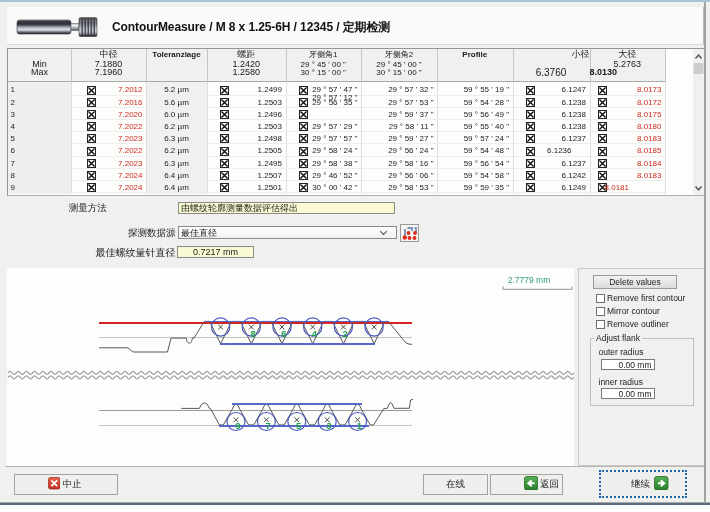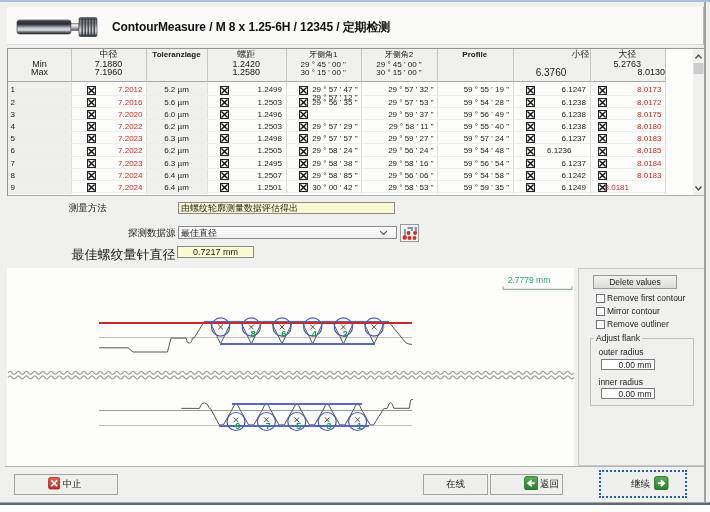--- a/index.html
+++ b/index.html
@@ -86,21 +86,21 @@
     <div class="abs" style="left:277.5px;top:11.4px;width:75.5px;text-align:center;font-size:8.0px;font-weight:normal;color:#191919;line-height:9px">29 ° 45 ' 00 "</div>
     <div class="abs" style="left:277.5px;top:19.9px;width:75.5px;text-align:center;font-size:8.0px;font-weight:normal;color:#191919;line-height:9px">30 ° 15 ' 00 "</div>
     <div class="abs" style="left:353.0px;top:1.3px;width:76.0px;text-align:center;font-size:8.0px;font-weight:normal;color:#191919;line-height:9px">牙侧角2</div>
     <div class="abs" style="left:353.0px;top:11.4px;width:76.0px;text-align:center;font-size:8.0px;font-weight:normal;color:#191919;line-height:9px">29 ° 45 ' 00 "</div>
     <div class="abs" style="left:353.0px;top:19.9px;width:76.0px;text-align:center;font-size:8.0px;font-weight:normal;color:#191919;line-height:9px">30 ° 15 ' 00 "</div>
     <div class="abs" style="left:429.0px;top:1.3px;width:75.5px;text-align:center;font-size:9.0px;font-weight:normal;color:#191919;line-height:9px"><span style="font-size:8px;font-weight:bold">Profile</span></div>
     <div class="abs" style="left:504.5px;top:1.3px;width:77.0px;text-align:right;font-size:9.0px;font-weight:normal;color:#191919;line-height:9px">小径</div>
     <div class="abs" style="left:504.5px;top:19.9px;width:77.0px;text-align:center;font-size:10px;font-weight:normal;color:#191919;line-height:9px">6.3760</div>
     <div class="abs" style="left:581.5px;top:1.3px;width:75.5px;text-align:center;font-size:9.0px;font-weight:normal;color:#191919;line-height:9px">大径</div>
     <div class="abs" style="left:581.5px;top:11.4px;width:75.5px;text-align:center;font-size:9.0px;font-weight:normal;color:#191919;line-height:9px">5.2763</div>
-    <div class="abs" style="left:581.5px;top:19.9px;width:75.5px;text-align:right;font-size:9.0px;font-weight:normal;color:#191919;line-height:9px">8.0130</div>
+    <div class="abs" style="left:581.5px;top:19.9px;width:75.5px;text-align:left;font-size:9.0px;font-weight:bold;color:#191919;line-height:9px">8.0130</div>
     <div class="cell" style="left:2.5px;top:36.8px">1</div>
     <svg class="abs" style="left:78.5px;top:37.0px" width="9" height="9" viewBox="0 0 10 10">
       <rect x="0.5" y="0.5" width="9" height="9" fill="#fff" stroke="#222" stroke-width="1.2"></rect>
       <path d="M1.6 1.6 L8.4 8.4 M8.4 1.6 L1.6 8.4" stroke="#111" stroke-width="1.6" fill="none"></path>
     </svg>
     <div class="cell red r" style="left:63.0px;top:36.8px;width:71.5px">7.2012</div>
     <div class="cell" style="left:138.0px;top:36.8px;width:61.0px;text-align:center">5.2 µm</div>
     <svg class="abs" style="left:211.5px;top:37.0px" width="9" height="9" viewBox="0 0 10 10">
       <rect x="0.5" y="0.5" width="9" height="9" fill="#fff" stroke="#222" stroke-width="1.2"></rect>
       <path d="M1.6 1.6 L8.4 8.4 M8.4 1.6 L1.6 8.4" stroke="#111" stroke-width="1.6" fill="none"></path>
@@ -306,21 +306,21 @@
     <div class="cell" style="left:138.0px;top:122.3px;width:61.0px;text-align:center">6.4 µm</div>
     <svg class="abs" style="left:211.5px;top:122.5px" width="9" height="9" viewBox="0 0 10 10">
       <rect x="0.5" y="0.5" width="9" height="9" fill="#fff" stroke="#222" stroke-width="1.2"></rect>
       <path d="M1.6 1.6 L8.4 8.4 M8.4 1.6 L1.6 8.4" stroke="#111" stroke-width="1.6" fill="none"></path>
     </svg>
     <div class="cell r" style="left:199.0px;top:122.3px;width:75.0px">1.2507</div>
     <svg class="abs" style="left:290.5px;top:122.5px" width="9" height="9" viewBox="0 0 10 10">
       <rect x="0.5" y="0.5" width="9" height="9" fill="#fff" stroke="#222" stroke-width="1.2"></rect>
       <path d="M1.6 1.6 L8.4 8.4 M8.4 1.6 L1.6 8.4" stroke="#111" stroke-width="1.6" fill="none"></path>
     </svg>
-    <div class="cell r" style="left:277.5px;top:122.3px;width:72.0px">29 ° 58 ' 85 "</div>
+    <div class="cell r" style="left:277.5px;top:122.3px;width:72.0px">29 ° 46 ' 52 "</div>
     <div class="cell r" style="left:353.0px;top:122.3px;width:72.5px">29 ° 56 ' 06 "</div>
     <div class="cell r" style="left:429.0px;top:122.3px;width:72.0px">59 ° 54 ' 58 "</div>
     <svg class="abs" style="left:517.5px;top:122.5px" width="9" height="9" viewBox="0 0 10 10">
       <rect x="0.5" y="0.5" width="9" height="9" fill="#fff" stroke="#222" stroke-width="1.2"></rect>
       <path d="M1.6 1.6 L8.4 8.4 M8.4 1.6 L1.6 8.4" stroke="#111" stroke-width="1.6" fill="none"></path>
     </svg>
     <div class="cell r" style="left:504.5px;top:122.3px;width:73.5px">6.1242</div>
     <svg class="abs" style="left:590.0px;top:122.5px" width="9" height="9" viewBox="0 0 10 10">
       <rect x="0.5" y="0.5" width="9" height="9" fill="#fff" stroke="#222" stroke-width="1.2"></rect>
       <path d="M1.6 1.6 L8.4 8.4 M8.4 1.6 L1.6 8.4" stroke="#111" stroke-width="1.6" fill="none"></path>
@@ -377,21 +377,21 @@
       <path d="M14.5 4 L16 4 L16 10"></path>
 </g>
 <g fill="#dd2a1a">
 <circle cx="8.5" cy="9" r="1.9"></circle>
       <circle cx="15" cy="9" r="1.9"></circle>
 <circle cx="4.8" cy="13.5" r="2.2"></circle>
       <circle cx="9.5" cy="14" r="1.9"></circle>
       <circle cx="14.5" cy="14" r="1.9"></circle>
 </g>
 </svg>
-<div class="abs" style="left:0;top:246.1px;width:175.5px;text-align:right;font-size:13px;color:#191919;white-space:nowrap">最佳螺纹量针直径</div>
+<div class="abs" style="left:0;top:246.1px;width:175.5px;text-align:right;font-size:10px;color:#191919;white-space:nowrap">最佳螺纹量针直径</div>
 <div class="abs" style="left:177px;top:246px;width:75px;height:9.5px;background:#fafad2;border:1px solid #8a8a88;font-size:9px;color:#1c1c1c;text-align:center;line-height:10px">0.7217 mm</div>
 <div class="abs" style="left:7px;top:267.5px;width:567px;height:198px;background:#fdfdfb"></div>
 <svg class="abs" style="left:7px;top:267.5px" width="567" height="198" viewBox="7 267.5 567 198">
     <line x1="99" y1="322.5" x2="412" y2="322.5" stroke="#d42424" stroke-width="1.2" shape-rendering="crispEdges"></line>
     <line x1="99" y1="336.5" x2="412" y2="336.5" stroke="#c2c2c0" stroke-width="1" shape-rendering="crispEdges"></line>
     <path d="M99,347.3 L128,347.3 L133,351.5 L167.5,351.5 L171,337.6 L186.3,337.6 Q186.7,342.6 189.3,342.6 Q191.9,342.6 192.3,337.6 L194,337.6 L204.3,320.9 L209.6,320.9 L220.6,343.2 L231.6,320.9 L240.3,320.9 L251.3,343.2 L262.3,320.9 L271.0,320.9 L282.0,343.2 L293.0,320.9 L301.7,320.9 L312.7,343.2 L323.7,320.9 L332.4,320.9 L343.4,343.2 L354.4,320.9 L363.1,320.9 L374.1,343.2 L385.1,320.9 L388.3,320.9 L403.6,339.6 Q406,343.4 409,343.6 L412,343.8" fill="none" stroke="#585858" stroke-width="1"></path>
     <line x1="203.5" y1="321.4" x2="388.5" y2="321.4" stroke="#5868c8" stroke-width="1.1" shape-rendering="crispEdges"></line>
     <line x1="219.5" y1="343.5" x2="374.5" y2="343.5" stroke="#5868c8" stroke-width="1.1" shape-rendering="crispEdges"></line>
     <circle cx="220.6" cy="326.5" r="9.1" fill="none" stroke="#4858c0" stroke-width="1.2"></circle>
     <path d="M218.2 324.1 L223.0 328.9 M223.0 324.1 L218.2 328.9" stroke="#3c3c3c" stroke-width="0.9"></path>

